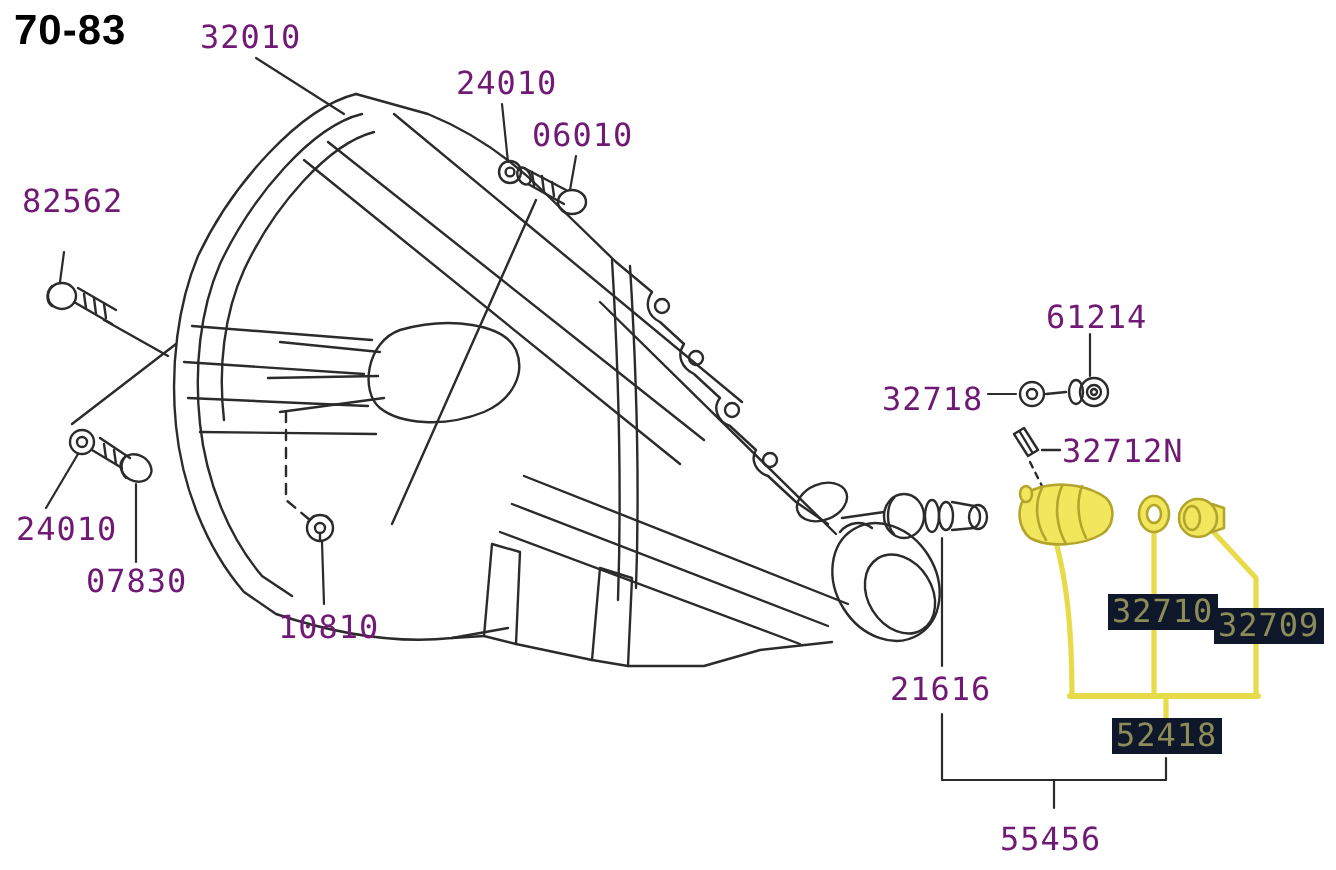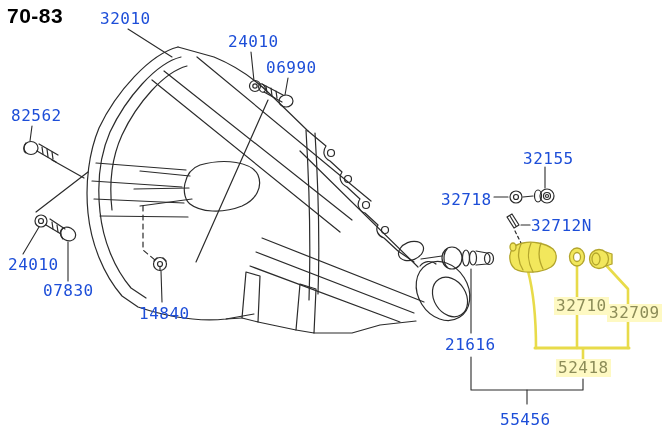--- a/index.html
+++ b/index.html
@@ -1,21 +1,21 @@
 <!DOCTYPE html>
 <html><head>
 <meta charset="utf-8">
 <style>
   html,body{margin:0;padding:0;background:#ffffff;}
   #stage{position:relative;width:668px;height:435px;background:#ffffff;overflow:hidden;
          font-family:"DejaVu Sans Mono","Liberation Mono",monospace;}
   #art{position:absolute;left:0;top:0;}
-  .lbl{position:absolute;font-size:16px;letter-spacing:.5px;color:#1d4ed8;line-height:18px;
+  .lbl{position:absolute;font-size:16px;letter-spacing:.5px;color:#701a75;line-height:18px;
        white-space:nowrap;cursor:pointer;}
-  .hl{background:#fef9c3;color:#8c8c58;padding:0 2px;}
+  .hl{background:#0f172a;color:#8c8c58;padding:0 2px;}
   .code{position:absolute;left:7px;top:4px;font-family:"Liberation Sans",sans-serif;
         font-weight:bold;font-size:21px;color:#000;letter-spacing:.5px;}
 </style>
 </head>
 <body>
 
 <div id="stage">
 
   <svg id="art" width="668" height="435" viewBox="0 0 668 435">
 
@@ -159,26 +159,26 @@
         <circle cx="599" cy="259" r="9.5" fill="#f2e75c"></circle>
         <ellipse cx="596" cy="259" rx="4" ry="6" fill="none"></ellipse>
       </g>
     </g>
   </svg>
 
   <div class="code">70-83</div>
 
   <div class="lbl" style="left:100px;top:10px">32010</div>
   <div class="lbl" style="left:228px;top:33px">24010</div>
-  <div class="lbl" style="left:266px;top:59px">06990</div>
-  <div class="lbl" style="left:11px;top:107px">82562</div>
+  <div class="lbl" style="left:266px;top:59px">06010</div>
+  <div class="lbl" style="left:11px;top:92px">82562</div>
   <div class="lbl" style="left:8px;top:256px">24010</div>
   <div class="lbl" style="left:43px;top:282px">07830</div>
-  <div class="lbl" style="left:139px;top:305px">14840</div>
-  <div class="lbl" style="left:523px;top:150px">32155</div>
+  <div class="lbl" style="left:139px;top:305px">10810</div>
+  <div class="lbl" style="left:523px;top:150px">61214</div>
   <div class="lbl" style="left:441px;top:191px">32718</div>
   <div class="lbl" style="left:531px;top:217px">32712N</div>
   <div class="lbl" style="left:445px;top:336px">21616</div>
   <div class="lbl" style="left:500px;top:411px">55456</div>
 
   <div class="lbl hl" style="left:554px;top:297px">32710</div>
   <div class="lbl hl" style="left:607px;top:304px">32709</div>
   <div class="lbl hl" style="left:556px;top:359px">52418</div>
 </div>
 

